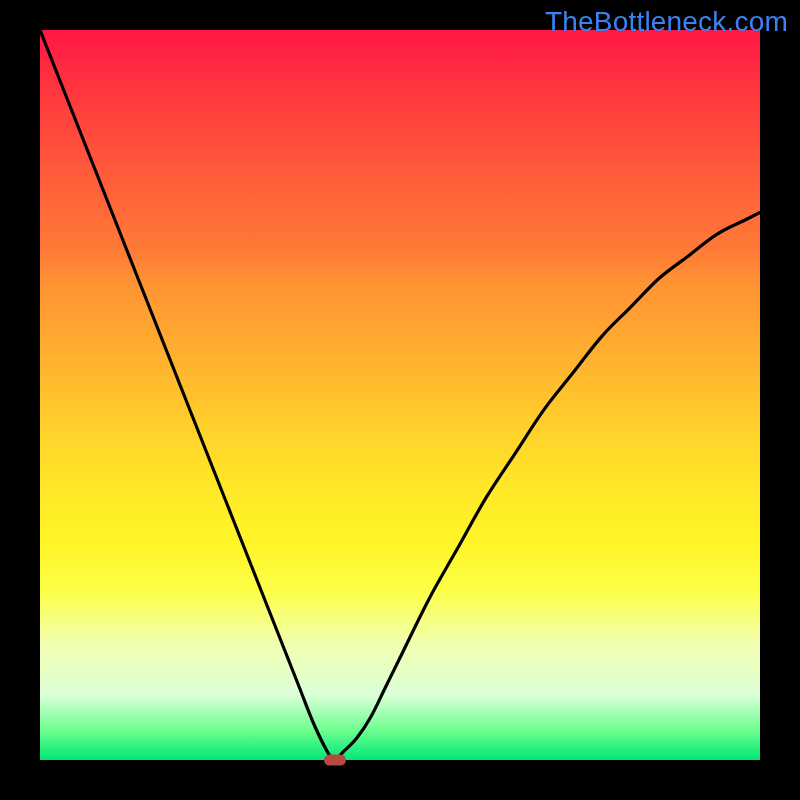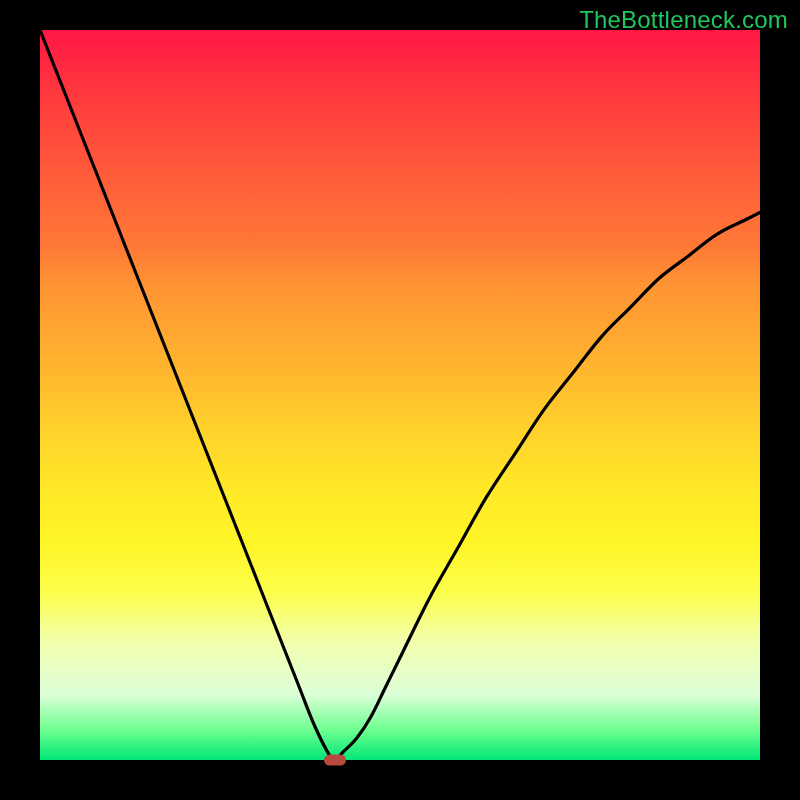--- a/index.html
+++ b/index.html
@@ -56,22 +56,22 @@
     width: 22px;
     height: 11px;
     border-radius: 6px;
     background: #b74a3f;
     transform: translate(-50%, -50%);
   }
   .watermark {
     position: absolute;
     top: 6px;
     right: 12px;
-    color: #22c55e;
-    font-size: 24px;
+    color: #3b82f6;
+    font-size: 28px;
     letter-spacing: 0.2px;
   }
 </style>
 </head>
 <body>
 
 <div class="frame">
 
   <div class="plot-area"></div>
 

